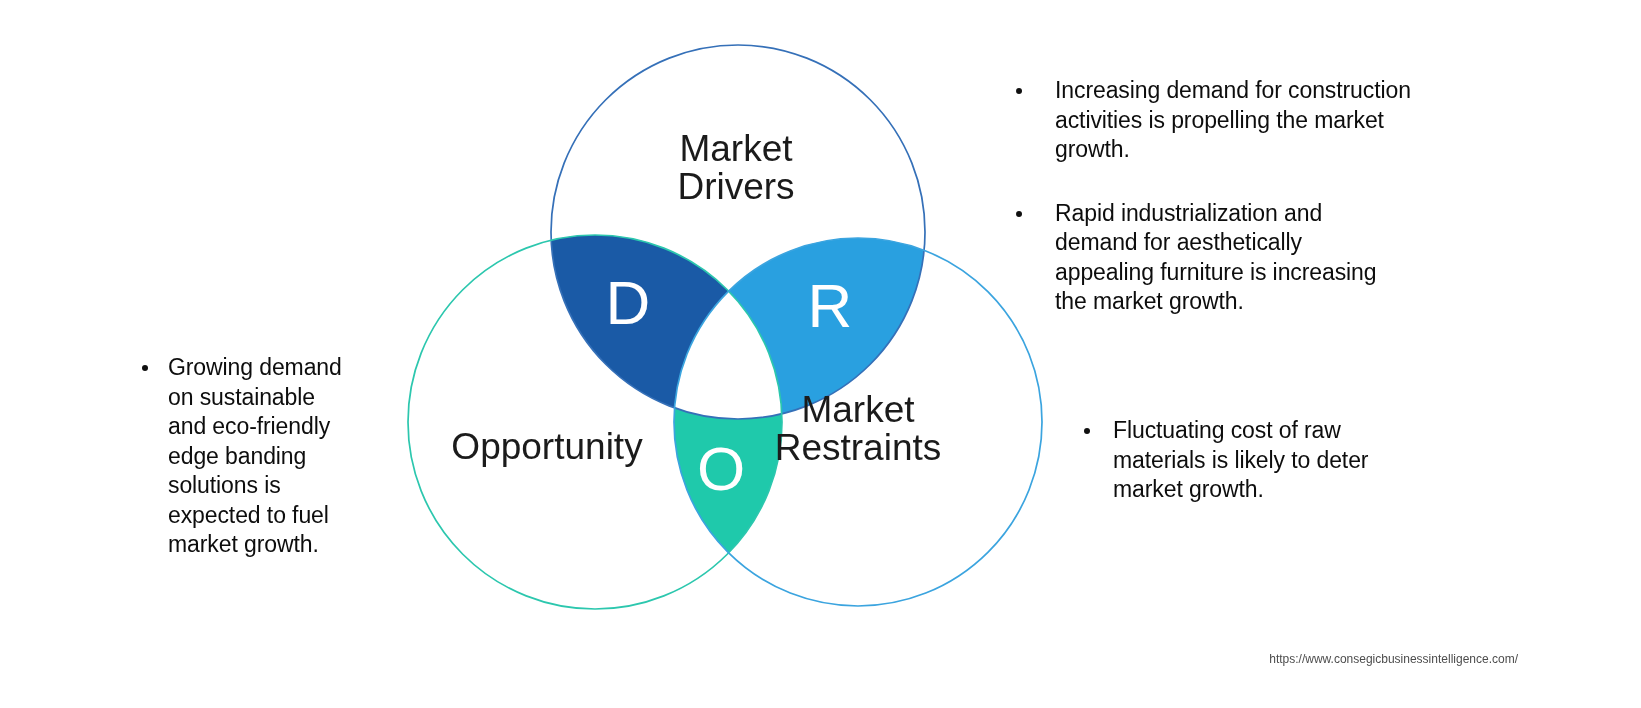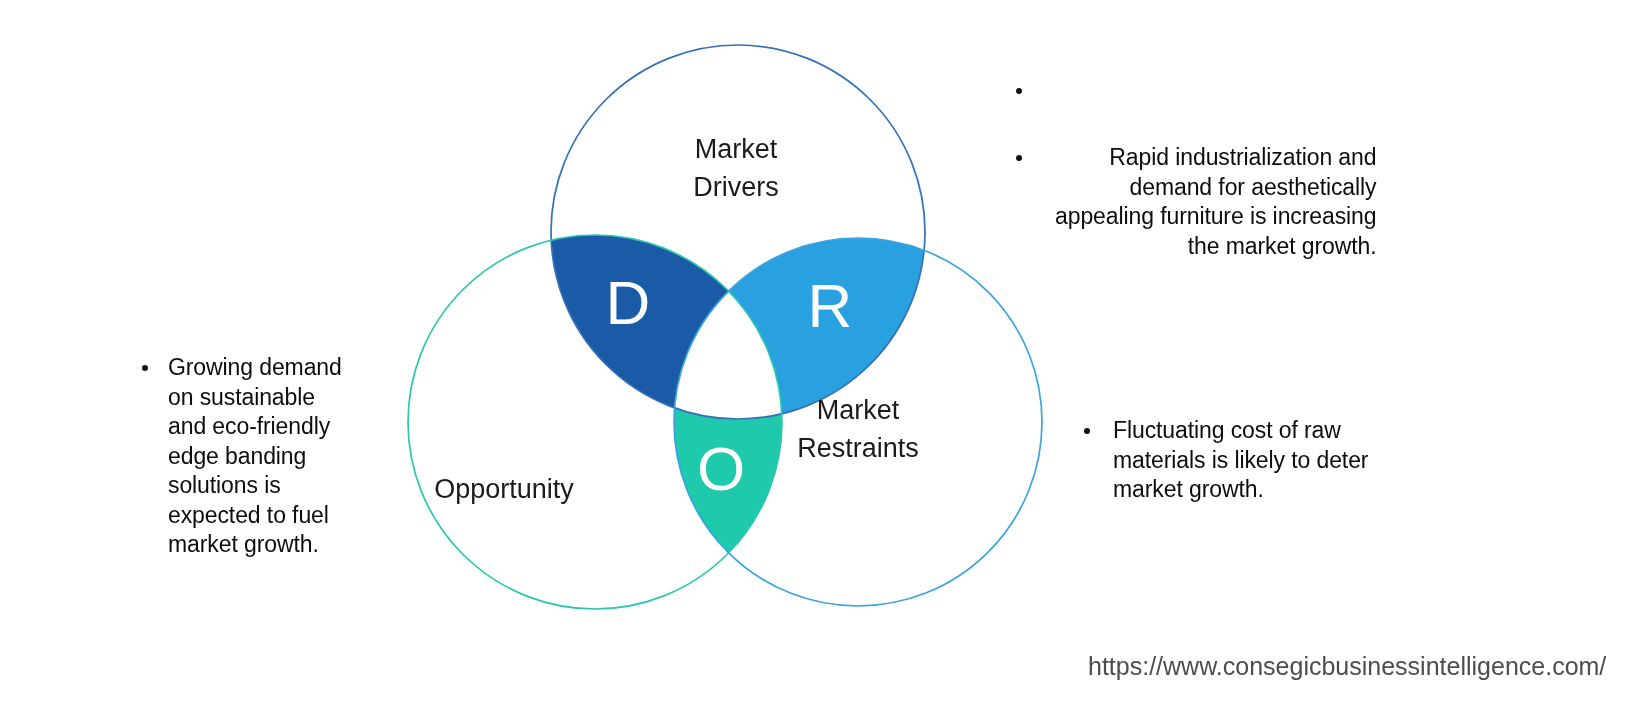--- a/index.html
+++ b/index.html
@@ -23,35 +23,35 @@
   .venn-letter {
     font-family: "Liberation Sans", sans-serif;
     font-size: 62px;
     fill: #ffffff;
     text-anchor: middle;
   }
 
   .circle-label {
     position: absolute;
     color: #1b1b1b;
-    font-size: 27px;
+    font-size: 37px;
     line-height: 38px;
     text-align: center;
     white-space: pre-line;
     transform: translateX(-50%);
   }
 
   .bullet-list {
     position: absolute;
     display: flex;
     flex-direction: column;
   }
 
   .bullet-item { display: flex; }
-  .bullet-item + .bullet-item { margin-top: 49px; text-align: right; }
+  .bullet-item + .bullet-item { margin-top: 34px; }
 
   .bullet-marker-col { flex: none; }
   .bullet-dot {
     width: 6px; height: 6px;
     border-radius: 50%;
     background: #101010;
     margin-top: 12px;
   }
 
   .bullet-text {
@@ -63,34 +63,34 @@
     white-space: pre-line;
   }
 
   .footer-url {
     position: absolute;
     left: 1088px;
     top: 652px;
     width: 430px;
     text-align: right;
     color: #4d4d4d;
-    font-size: 25px;
+    font-size: 12px;
     white-space: nowrap;
   }
 
   
   #drivers-bullets      { left: 1016px; top: 76px;  width: 470px; }
   #drivers-bullets .bullet-marker-col      { width: 39px; }
   #opportunity-bullets  { left: 142px;  top: 353px; width: 250px; }
   #opportunity-bullets .bullet-marker-col  { width: 26px; }
   #restraints-bullets   { left: 1084px; top: 416px; width: 390px; justify-content: center; }
   #restraints-bullets .bullet-marker-col   { width: 29px; }
 
   #drivers-label     { left: 736px; top: 130px; }
-  #opportunity-label { left: 504px; top: 428px; margin-top: 42px; }
+  #opportunity-label { left: 547px; top: 428px; }
   #restraints-label  { left: 858px; top: 391px; }
 </style>
 </head>
 <body>
 
 <div class="canvas">
 
   <svg class="venn-svg" viewBox="0 0 1641 708">
     <defs>
       <clipPath id="clipTop">
@@ -137,20 +137,23 @@
   <div class="circle-label" id="opportunity-label">Opportunity</div>
 
   <div class="circle-label" id="restraints-label">Market
 Restraints</div>
 
   <div class="bullet-list" id="drivers-bullets">
     <div class="bullet-item">
       <div class="bullet-marker-col">
           <div class="bullet-dot"></div>
         </div>
+      <div class="bullet-text">Increasing demand for construction
+activities is propelling the market
+growth.</div>
     </div>
     <div class="bullet-item">
       <div class="bullet-marker-col">
           <div class="bullet-dot"></div>
         </div>
       <div class="bullet-text">Rapid industrialization and
 demand for aesthetically
 appealing furniture is increasing
 the market growth.</div>
     </div>

